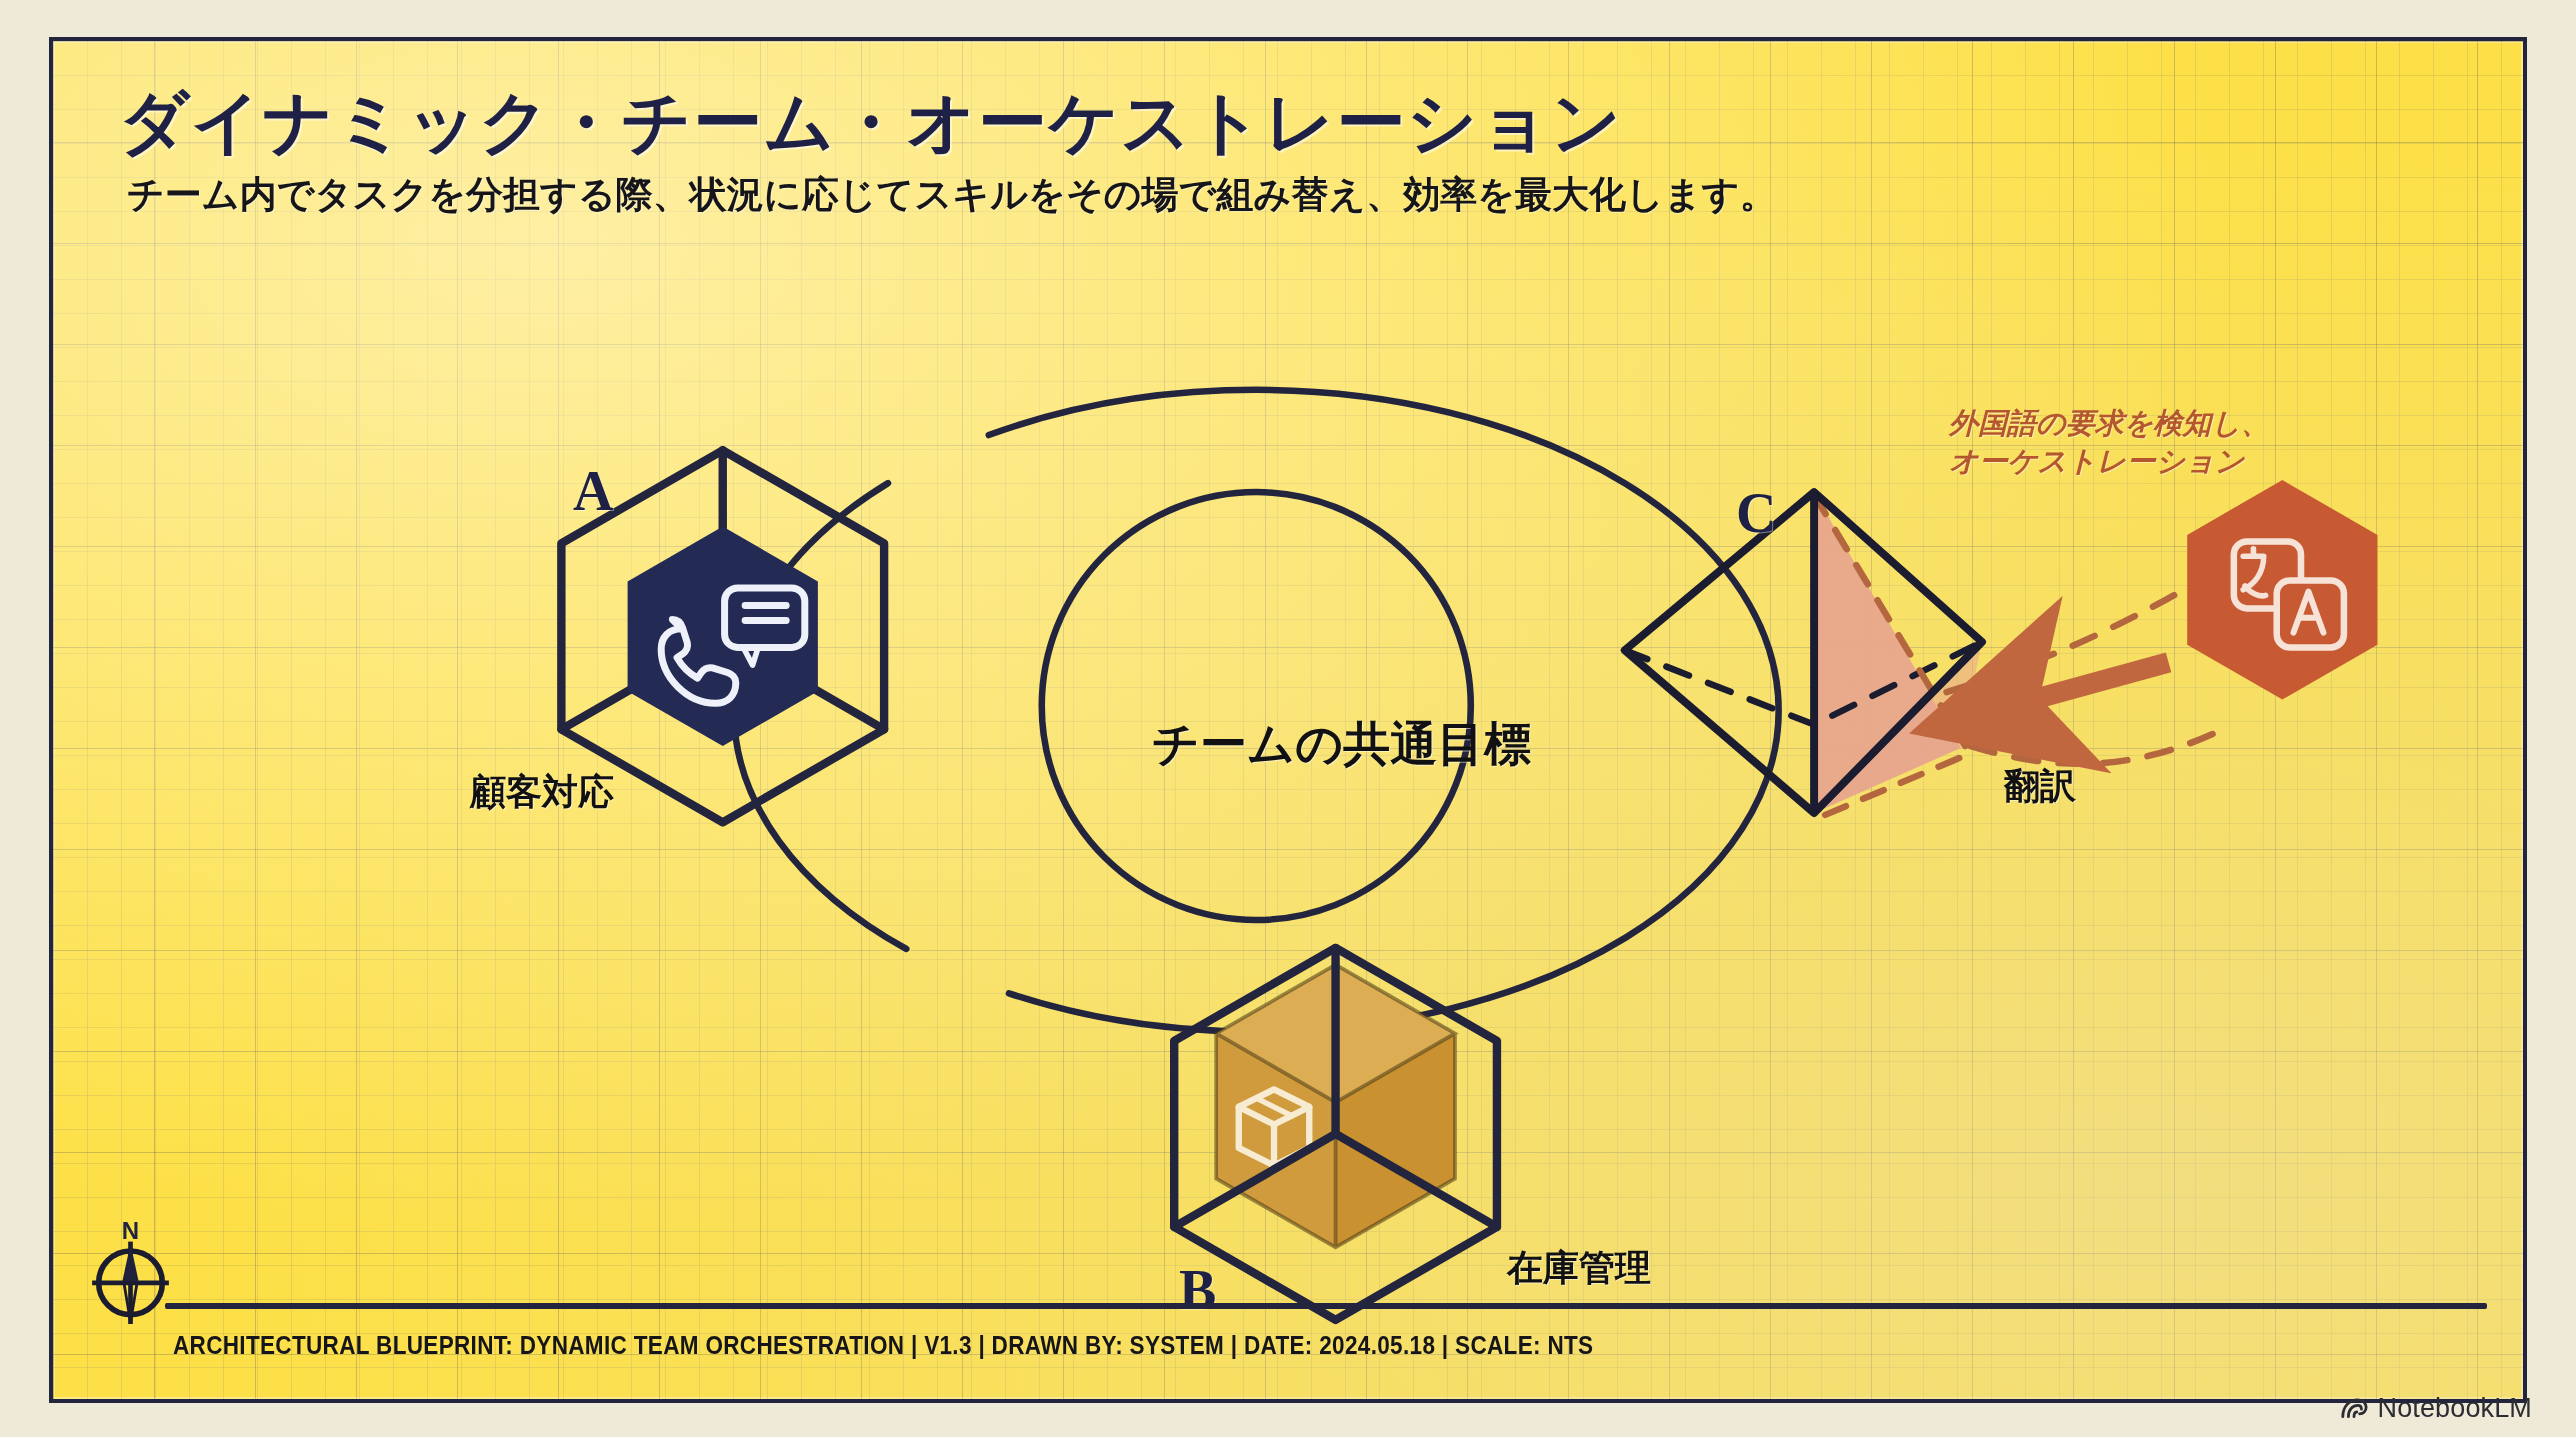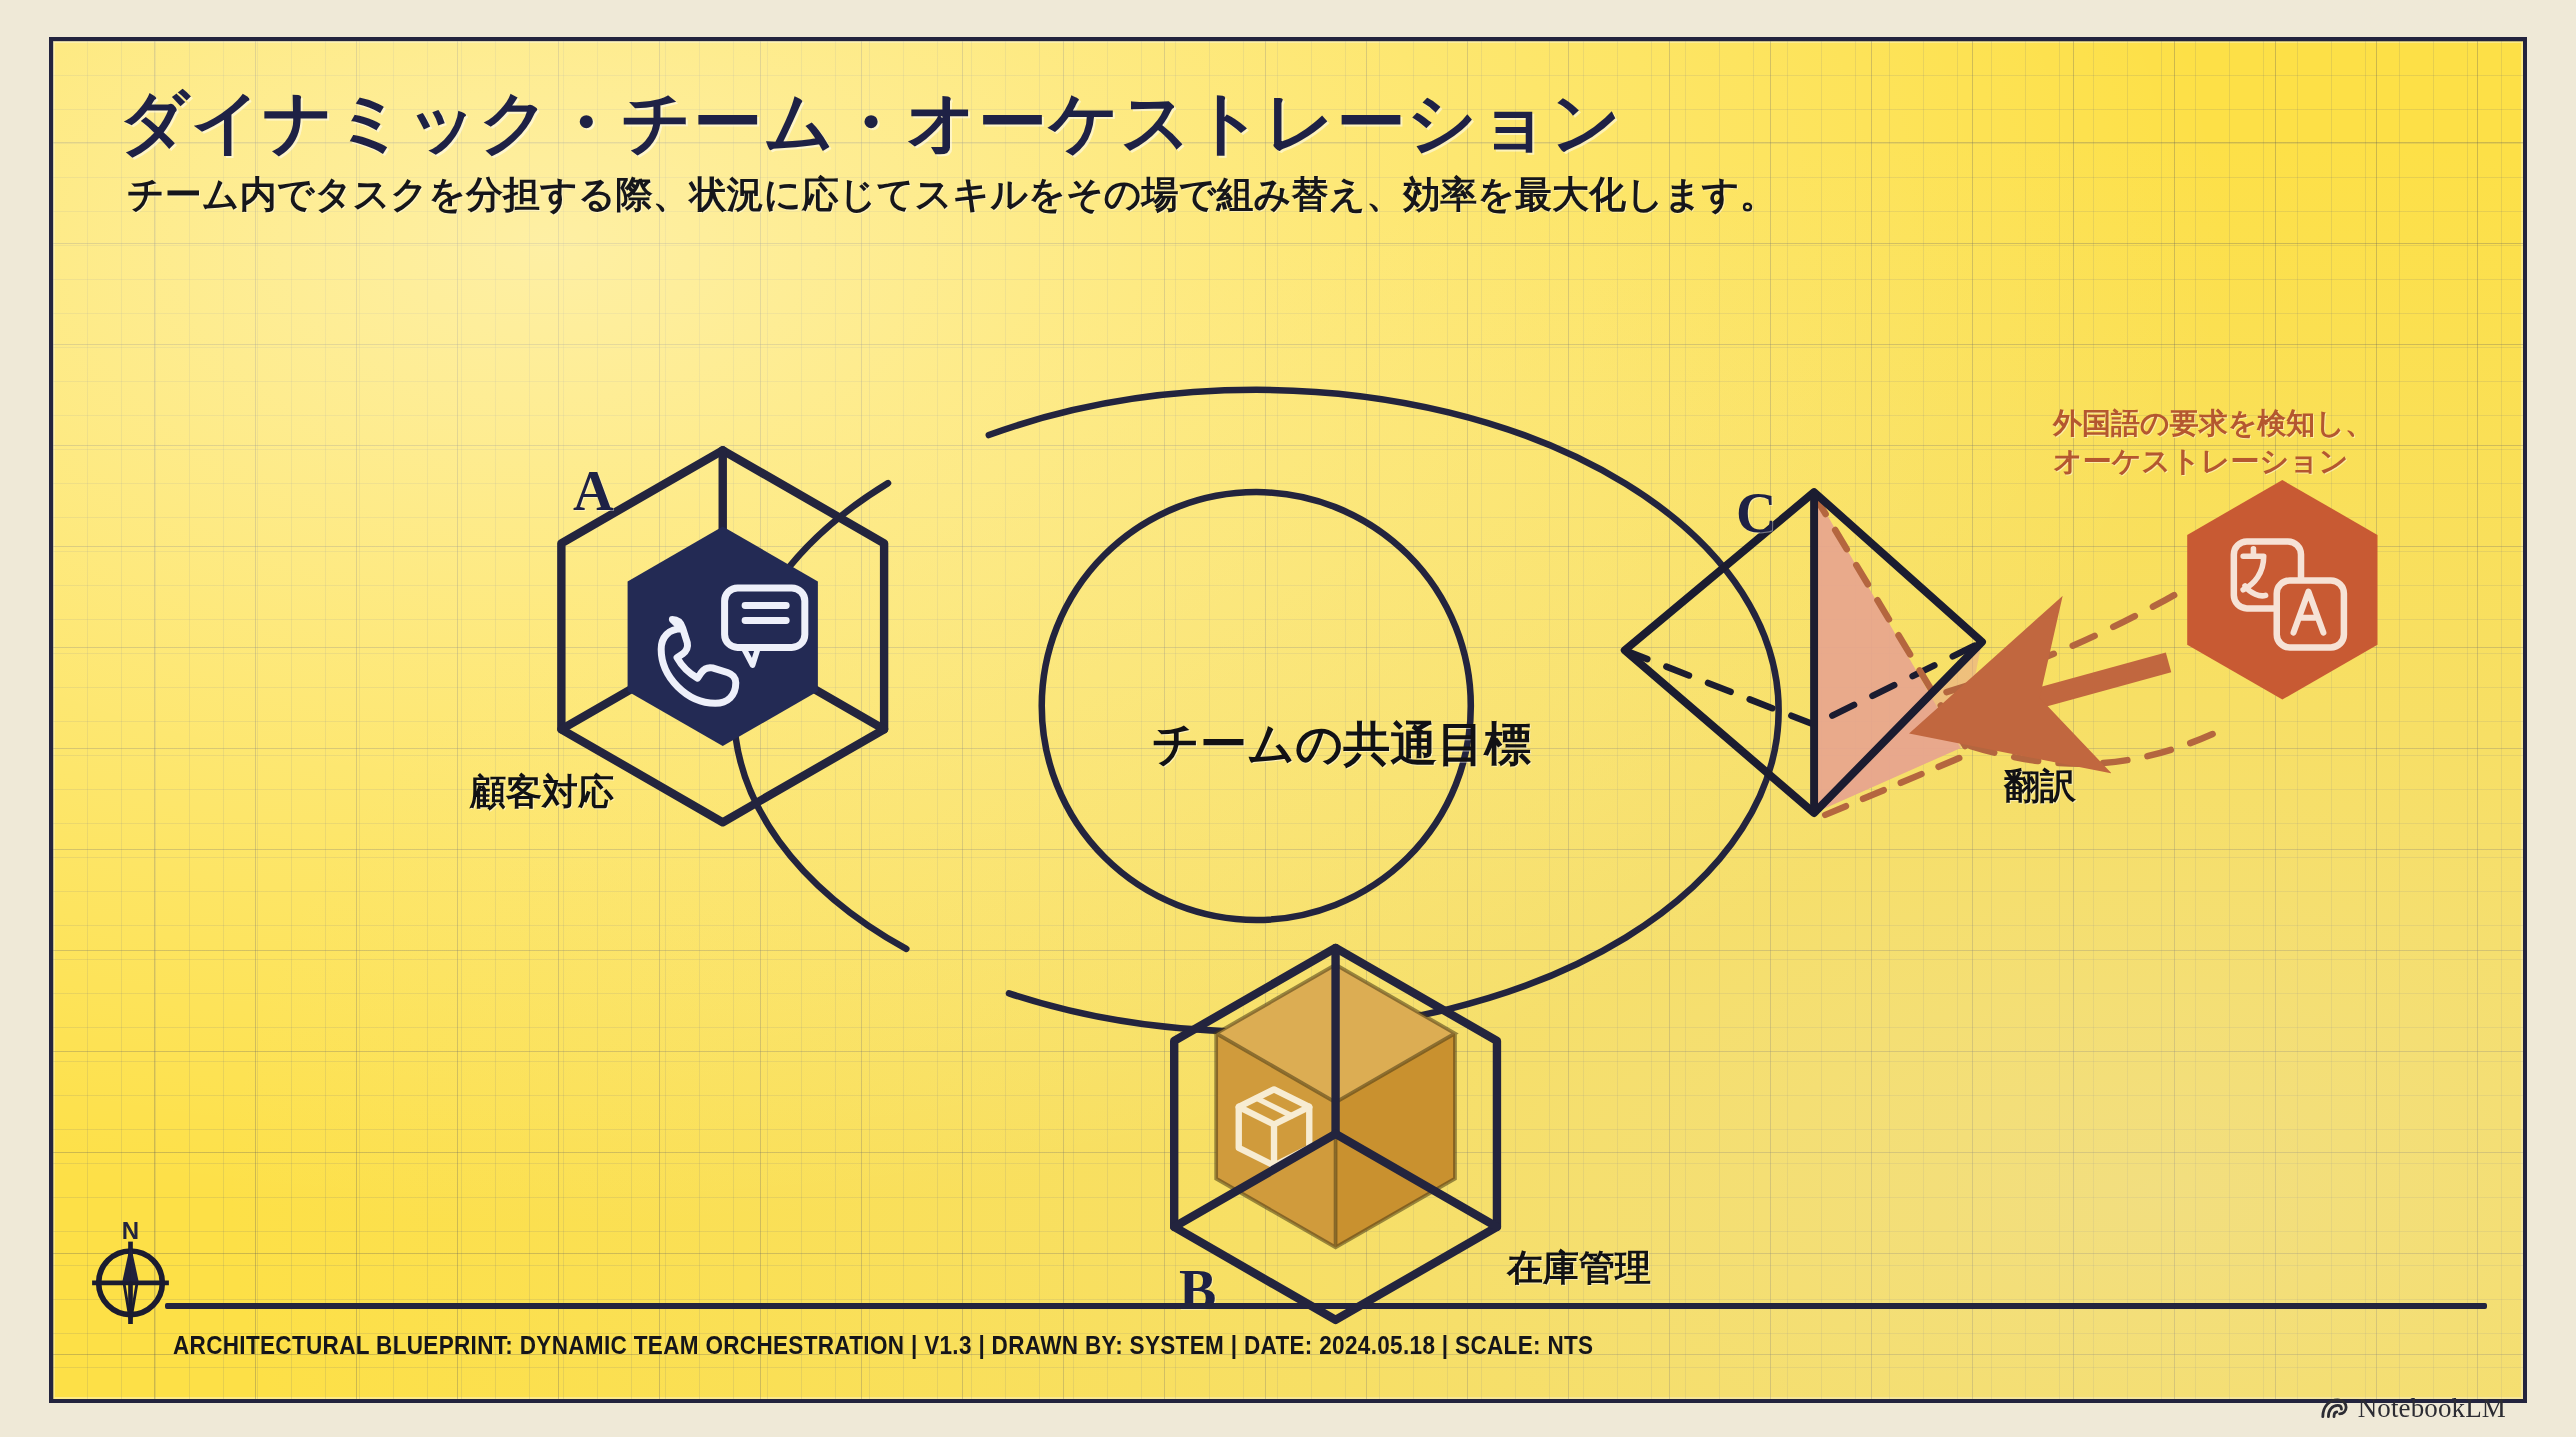--- a/index.html
+++ b/index.html
@@ -100,23 +100,23 @@
   }
   .compass{position:absolute;left:26px;bottom:60px;width:103px;height:118px;}
   .compass .n{
     position:absolute;top:-3.7px;left:0;width:103px;text-align:center;
     font-family:"Liberation Sans","DejaVu Sans",sans-serif;
     font-size:24px;font-weight:bold;color:#23243e;
   }
 
   
   .watermark{
-    position:absolute;right:70px;bottom:13px;
+    position:absolute;right:44px;bottom:13px;
     display:flex;align-items:center;gap:10px;
-    font-family:Liberation Serif, serif;
+    font-family:Liberation Sans, sans-serif;
     font-size:27px;color:#2c2c33;letter-spacing:.005em;
   }
 </style>
 </head>
 <body>
 
 <div class="page">
   <div class="sheet">
     <div class="grid-minor"></div>
     <div class="grid-major"></div>
@@ -219,21 +219,21 @@
       <div class="lbl node-label" style="left:417px;top:727px;">顧客対応</div>
 
       <div class="node-letter" style="left:1126px;top:1217px;">B</div>
       <div class="lbl node-label" style="left:1454px;top:1203px;">在庫管理</div>
 
       <div class="node-letter" style="left:1683px;top:440px;">C</div>
       <div class="lbl node-label" style="left:1951px;top:721px;text-align:center;">翻訳</div>
 
       <div class="lbl center-label" style="left:1099px;top:672px;">チームの共通目標</div>
 
-      <div class="annot" style="left:2000px;top:363px;">
+      <div class="annot" style="left:1896px;top:363px;font-style:italic;">
         <div>外国語の要求を検知し、</div>
         <div>オーケストレーション</div>
       </div>
     </div>
 
     <div class="compass">
       <div class="n">N</div>
       <svg viewBox="0 0 110 126" style="position:absolute;left:0;top:0;width:103px;height:118px;">
         <circle cx="55" cy="66" r="34" fill="none" stroke="#1b1c30" stroke-width="6"></circle>
         <line x1="55" y1="22" x2="55" y2="110" stroke="#1b1c30" stroke-width="5"></line>

